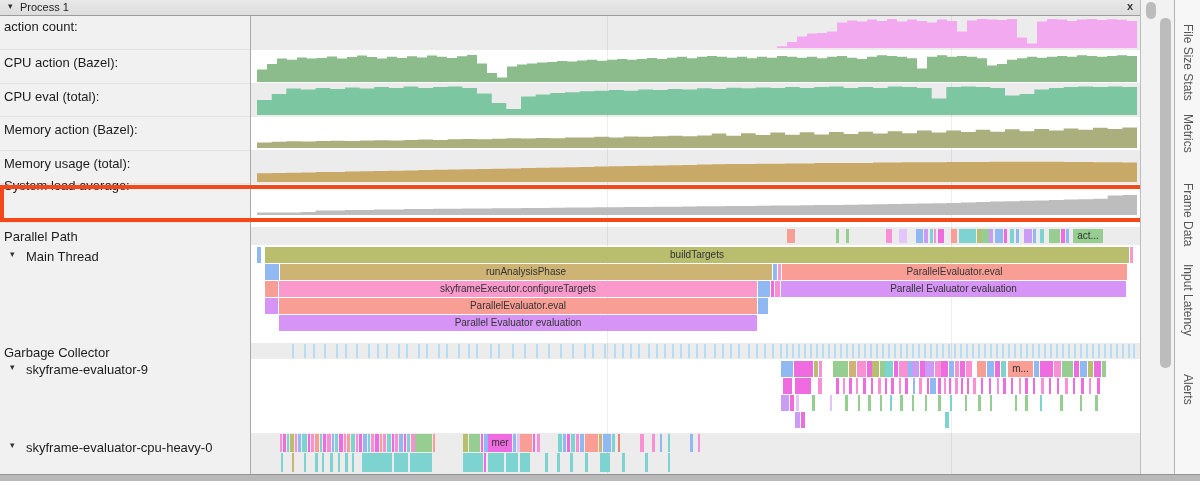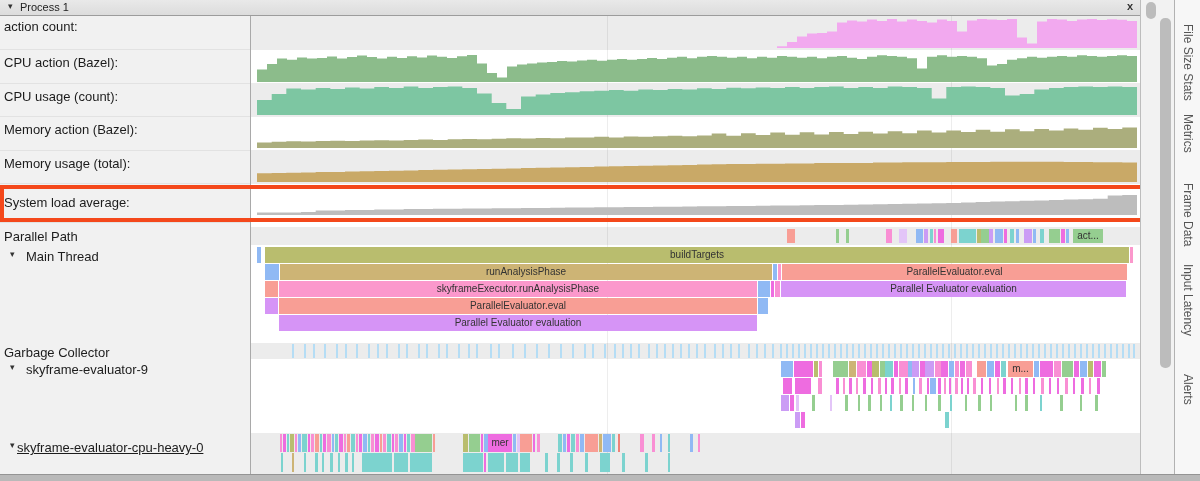--- a/index.html
+++ b/index.html
@@ -99,21 +99,21 @@
       <div class="abs slice" style="left: 1073px; top: 229px; width: 30px; height: 14px; background: rgb(149, 206, 144); line-height: 14px;">act...</div>
       <div class="abs slice" style="left: 257px; top: 247px; width: 4px; height: 16px; background: rgb(144, 185, 244); line-height: 16px;"></div>
       <div class="abs slice" style="left: 265px; top: 247px; width: 864px; height: 16px; background: rgb(185, 189, 110); line-height: 16px;">buildTargets</div>
       <div class="abs slice" style="left: 1130px; top: 247px; width: 3px; height: 16px; background: rgb(251, 152, 204); line-height: 16px;"></div>
       <div class="abs slice" style="left: 265px; top: 264px; width: 14px; height: 16px; background: rgb(144, 185, 244); line-height: 16px;"></div>
       <div class="abs slice" style="left: 280px; top: 264px; width: 492px; height: 16px; background: rgb(205, 180, 117); line-height: 16px;">runAnalysisPhase</div>
       <div class="abs slice" style="left: 773px; top: 264px; width: 4px; height: 16px; background: rgb(144, 185, 244); line-height: 16px;"></div>
       <div class="abs slice" style="left: 778px; top: 264px; width: 3px; height: 16px; background: rgb(251, 152, 204); line-height: 16px;"></div>
       <div class="abs slice" style="left: 782px; top: 264px; width: 345px; height: 16px; background: rgb(248, 158, 149); line-height: 16px;">ParallelEvaluator.eval</div>
       <div class="abs slice" style="left: 265px; top: 281px; width: 13px; height: 16px; background: rgb(248, 158, 149); line-height: 16px;"></div>
-      <div class="abs slice" style="left: 279px; top: 281px; width: 478px; height: 16px; background: rgb(251, 152, 204); line-height: 16px;">skyframeExecutor.runAnalysisPhase</div>
+      <div class="abs slice" style="left: 279px; top: 281px; width: 478px; height: 16px; background: rgb(251, 152, 204); line-height: 16px;">skyframeExecutor.configureTargets</div>
       <div class="abs slice" style="left: 758px; top: 281px; width: 12px; height: 16px; background: rgb(144, 185, 244); line-height: 16px;"></div>
       <div class="abs slice" style="left: 771px; top: 281px; width: 3px; height: 16px; background: rgb(238, 108, 224); line-height: 16px;"></div>
       <div class="abs slice" style="left: 775px; top: 281px; width: 5px; height: 16px; background: rgb(249, 143, 212); line-height: 16px;"></div>
       <div class="abs slice" style="left: 781px; top: 281px; width: 345px; height: 16px; background: rgb(214, 148, 246); line-height: 16px;">Parallel Evaluator evaluation</div>
       <div class="abs slice" style="left: 265px; top: 298px; width: 13px; height: 16px; background: rgb(214, 148, 246); line-height: 16px;"></div>
       <div class="abs slice" style="left: 279px; top: 298px; width: 478px; height: 16px; background: rgb(248, 158, 149); line-height: 16px;">ParallelEvaluator.eval</div>
       <div class="abs slice" style="left: 758px; top: 298px; width: 10px; height: 16px; background: rgb(144, 185, 244); line-height: 16px;"></div>
       <div class="abs slice" style="left: 279px; top: 315px; width: 478px; height: 16px; background: rgb(214, 148, 246); line-height: 16px;">Parallel Evaluator evaluation</div>
       <div class="abs slice" style="left: 781px; top: 361px; width: 12px; height: 16px; background: rgb(144, 185, 244); line-height: 16px;"></div>
       <div class="abs slice" style="left: 794px; top: 361px; width: 19px; height: 16px; background: rgb(238, 108, 224); line-height: 16px;"></div>
@@ -438,25 +438,25 @@
 
   <div id="bottom-scrollbar" class="abs"></div>
 <div class="abs panel-sep" style="top: 49px;"></div>
     <div class="abs panel-sep" style="top: 83px;"></div>
     <div class="abs panel-sep" style="top: 116px;"></div>
     <div class="abs panel-sep" style="top: 150px;"></div>
     <div class="abs panel-sep" style="top: 183px;"></div>
     <div class="abs panel-sep" style="top: 222px;"></div>
     <div class="abs row-label" style="left: 4px; top: 19px;">action count:</div>
     <div class="abs row-label" style="left: 4px; top: 55px;">CPU action (Bazel):</div>
-    <div class="abs row-label" style="left: 4px; top: 89px;">CPU usage (count):</div>
+    <div class="abs row-label" style="left: 4px; top: 89px;">CPU eval (total):</div>
     <div class="abs row-label" style="left: 4px; top: 122px;">Memory action (Bazel):</div>
     <div class="abs row-label" style="left: 4px; top: 156px;">Memory usage (total):</div>
-    <div class="abs row-label" style="left: 4px; top: 195px;">System load average:</div>
+    <div class="abs row-label" style="left: 4px; top: 178px;">System load average:</div>
     <div class="abs row-label" style="left: 4px; top: 229px;">Parallel Path</div>
     <div class="abs tri" style="left: 10px; top: 249px;">▾</div>
     <div class="abs row-label" style="left: 26px; top: 249px;">Main Thread</div>
     <div class="abs row-label" style="left: 4px; top: 345px;">Garbage Collector</div>
     <div class="abs tri" style="left: 10px; top: 362px;">▾</div>
     <div class="abs row-label" style="left: 26px; top: 362px;">skyframe-evaluator-9</div>
     <div class="abs tri" style="left: 10px; top: 440px;">▾</div>
-    <div class="abs row-label" style="left: 17px; top: 440px; text-decoration: underline;">skyframe-evaluator-cpu-heavy-0</div>
+    <div class="abs row-label" style="left: 26px; top: 440px;">skyframe-evaluator-cpu-heavy-0</div>
   </div>
 
 </body></html>

